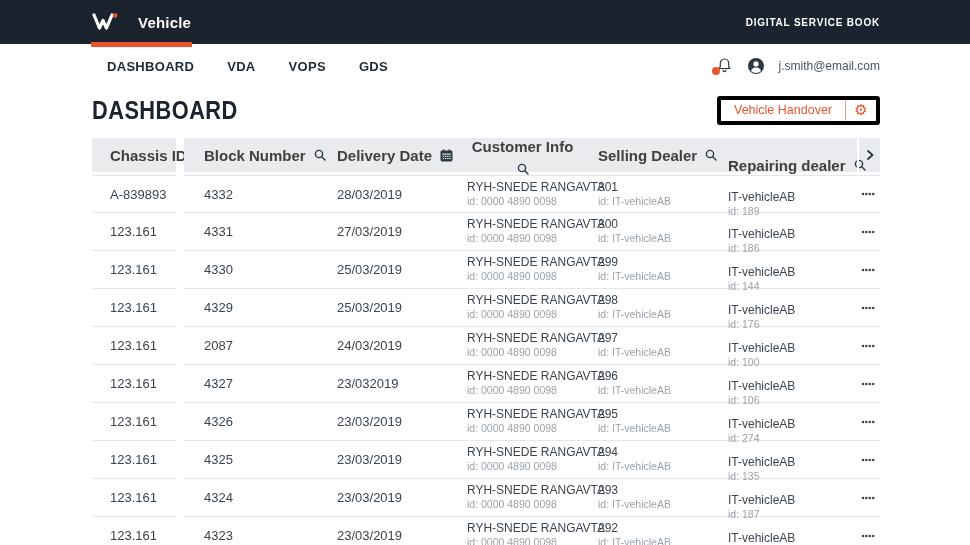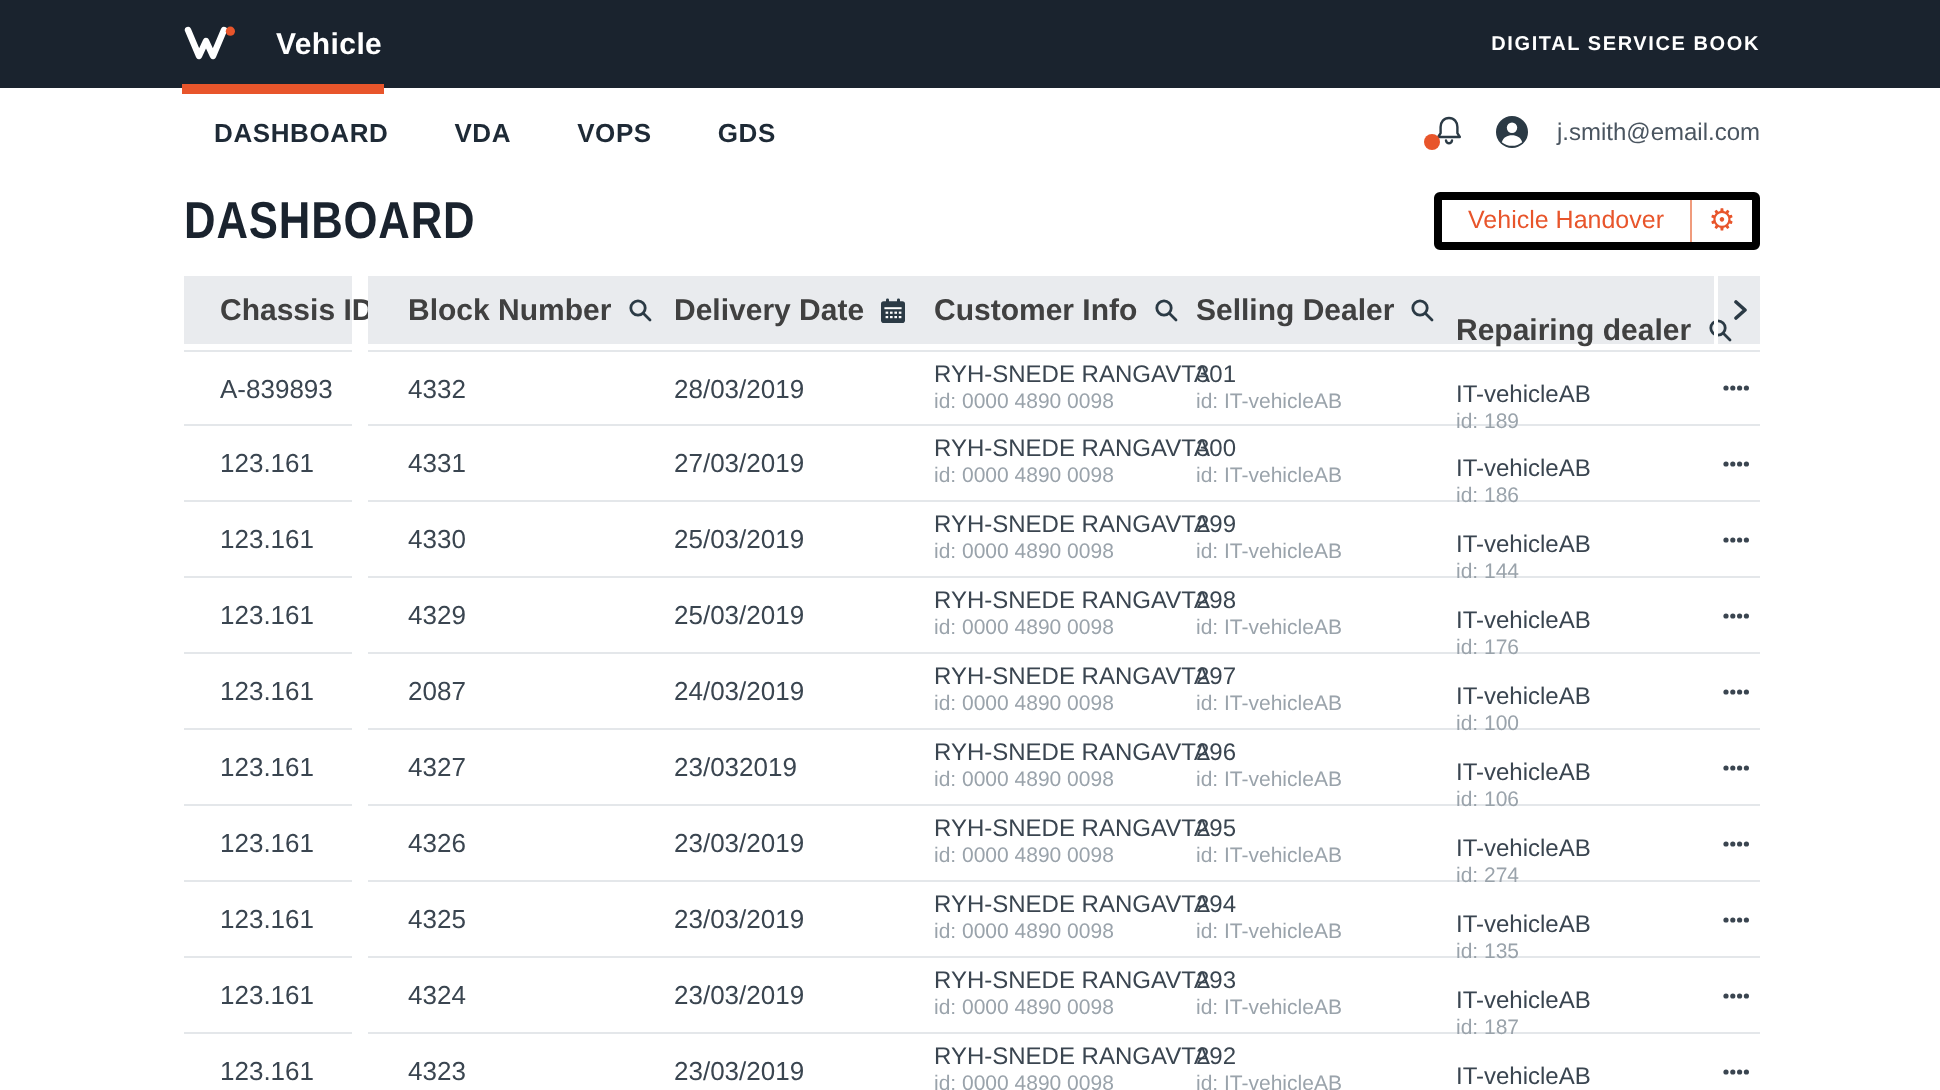--- a/index.html
+++ b/index.html
@@ -39,21 +39,21 @@
 
   
   .table { margin:8px 90px 0 92px; }
   .thead { display:flex; height:34px; }
   .th-pinned { width:84px; background:#e9ebee; display:flex; align-items:center;
                padding-left:18px; gap:8px; }
   .gutter { width:8px; }
   .th-main { flex:1; background:#e9ebee; display:flex; }
   .th { display:flex; align-items:center; gap:8px; padding-left:20px; }
   .th-label { font-size:15px; font-weight:700; color:#404040; white-space:nowrap; }
-  .w-block { width:133px; } .w-date { width:130px; } .w-cust { width:131px; }
+  .w-block { width:133px; } .w-date { width:130px; } .w-cust { width:131px;flex-direction:column; }
   .w-sell { width:130px; } .w-rep { width:149px;margin-top:20px; }
   .w-act { width:23px; border-left:2px solid #fff; padding:0; justify-content:center; cursor:pointer; }
 
   .tbody { margin-top:3px; }
   .trow { display:flex; cursor:pointer; }
   .trow:first-child .row-pinned, .trow:first-child .row-main { border-top:1px solid #e4e7ea; }
   .row-pinned { width:84px; height:38px; display:flex; align-items:center; padding-left:18px;
                 border-bottom:1px solid #e4e7ea; font-size:13px; color:#3a4550; }
   .row-main { flex:1; height:38px; display:flex; border-bottom:1px solid #e4e7ea; }
   .td { display:flex; flex-direction:column; justify-content:center; padding-left:20px; }

